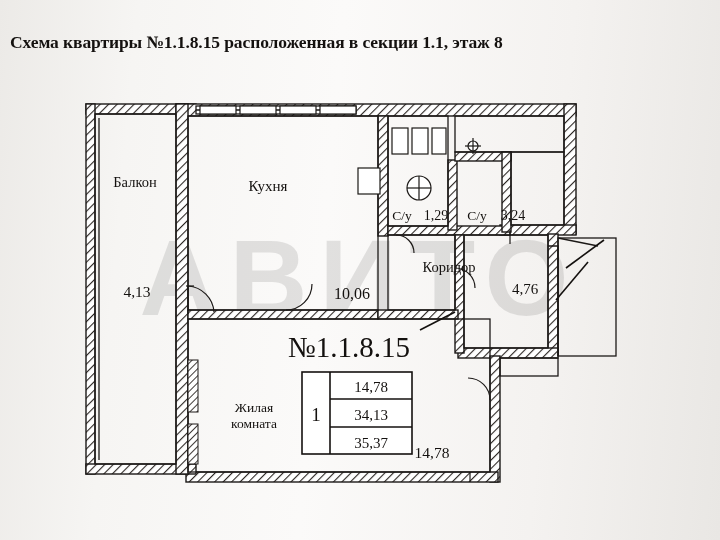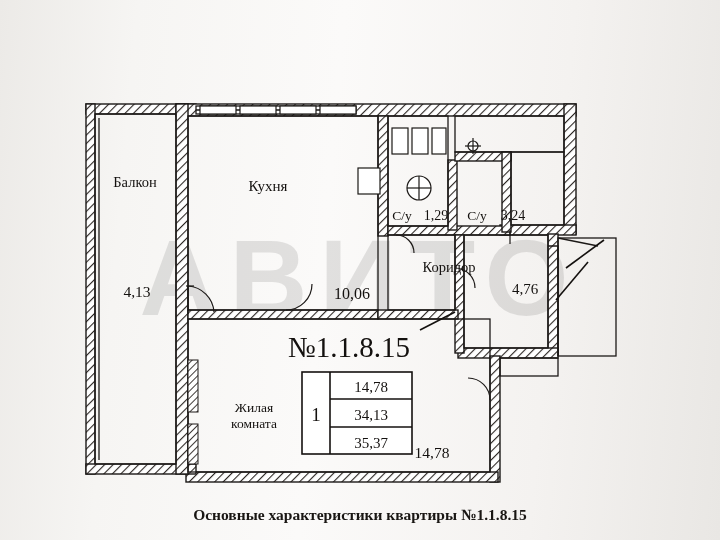--- a/index.html
+++ b/index.html
@@ -93,20 +93,21 @@
   }
 </style>
 </head>
 <body>
 
 <div id="page">
   <div id="paper"></div>
 
   <div id="watermark">АВИТО</div>
 
+  <div id="title">Схема квартиры №1.1.8.15 расположенная в секции 1.1, этаж 8</div>
 
   <svg id="plan" width="720" height="540" viewBox="0 0 720 540">
     <defs>
       <pattern id="hatch" width="6" height="6" patternTransform="rotate(45)" patternUnits="userSpaceOnUse">
         <rect width="6" height="6" fill="#ffffff"></rect>
         <line x1="0" y1="0" x2="0" y2="6" stroke="#2a2522" stroke-width="2.2"></line>
       </pattern>
       <pattern id="hatch2" width="5" height="5" patternTransform="rotate(45)" patternUnits="userSpaceOnUse">
         <rect width="5" height="5" fill="#ffffff"></rect>
         <line x1="0" y1="0" x2="0" y2="5" stroke="#2a2522" stroke-width="1.8"></line>
@@ -258,15 +259,14 @@
       <line x1="330" y1="372" x2="330" y2="454" stroke="#14110f" stroke-width="1.6"></line>
       <line x1="330" y1="399" x2="412" y2="399" stroke="#14110f" stroke-width="1.6"></line>
       <line x1="330" y1="427" x2="412" y2="427" stroke="#14110f" stroke-width="1.6"></line>
       <text class="planlabel" x="316" y="421" font-size="19" text-anchor="middle">1</text>
       <text class="planlabel" x="371" y="392" font-size="15" text-anchor="middle">14,78</text>
       <text class="planlabel" x="371" y="420" font-size="15" text-anchor="middle">34,13</text>
       <text class="planlabel" x="371" y="448" font-size="15" text-anchor="middle">35,37</text>
     </g>
   </svg>
 
-  <div id="bottom-caption">Основные характеристики квартиры №1.1.8.15</div>
   <div id="bottom-caption2"></div>
 </div>
 
 </body></html>

